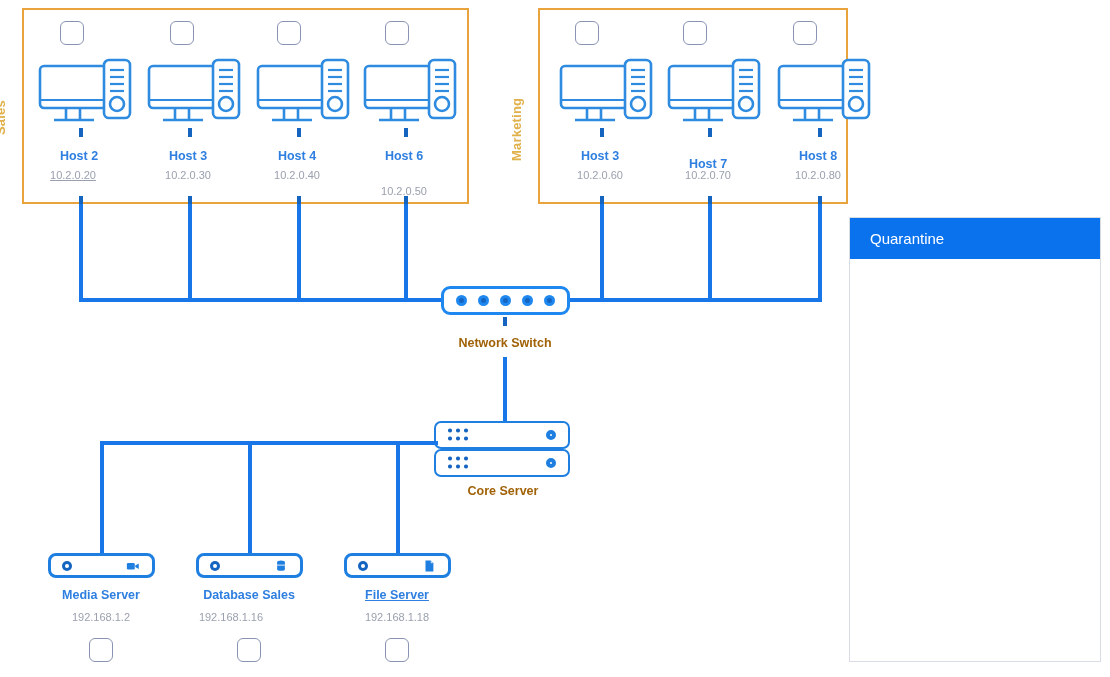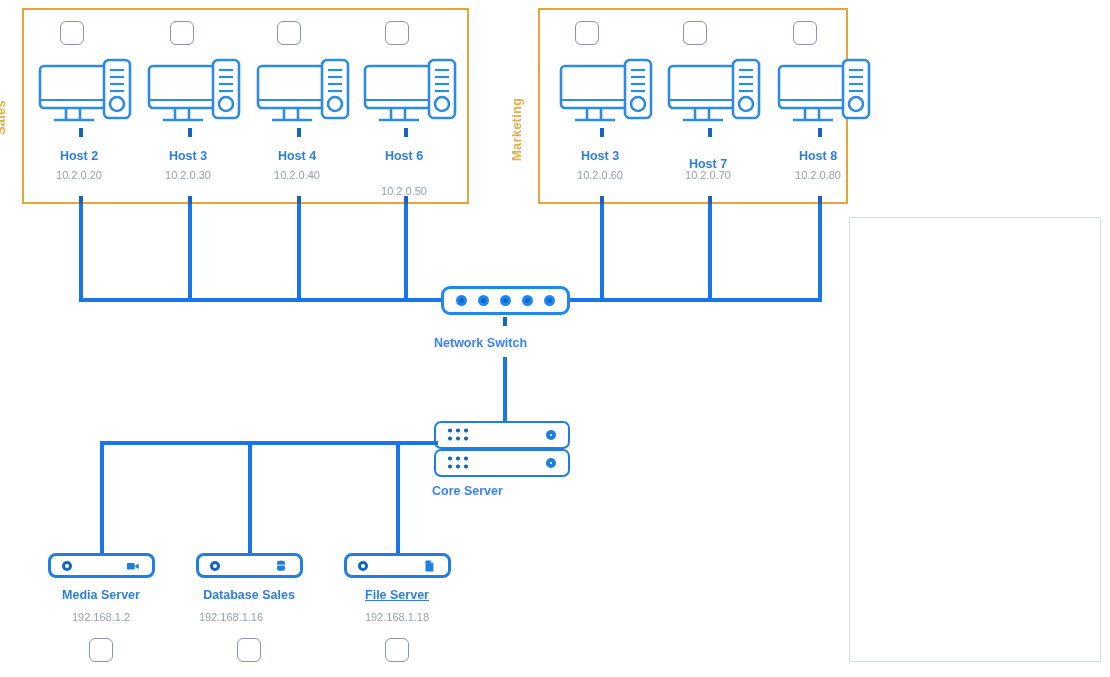--- a/index.html
+++ b/index.html
@@ -61,24 +61,24 @@
   }
   .node-ip {
     position: absolute;
     color: #9AA0AE;
     font-size: 11px;
     text-align: center;
     white-space: nowrap;
   }
   .device-label {
     position: absolute;
-    color: #3b82f6;
+    color: #a16207;
     font-size: 12.5px;
     font-weight: bold;
-    text-align: left;
+    text-align: center;
     white-space: nowrap;
   }
 
   
   .link-h, .link-v {
     position: absolute;
     background: #1976E8;
   }
   .link-h { height: 4px; }
   .link-v { width: 4px; }
@@ -285,21 +285,21 @@
       <circle cx="79" cy="46" r="7" fill="#fff" stroke="#2E8BE0" stroke-width="2.6"></circle>
     </svg>
   </div>
 
   <div class="stub" style="left:79px; top:128px;"></div>
   <div class="stub" style="left:188px; top:128px;"></div>
   <div class="stub" style="left:297px; top:128px;"></div>
   <div class="stub" style="left:404px; top:128px;"></div>
 
   <div class="node-name" style="left:39px; top:149px; width:80px;">Host 2</div>
-  <div class="node-ip" style="left:39px; top:169px; width:80px;">10.2.0.20</div>
+  <div class="node-ip" style="left:33px; top:169px; width:80px;text-decoration:underline;">10.2.0.20</div>
   <div class="node-name" style="left:148px; top:149px; width:80px;">Host 3</div>
   <div class="node-ip" style="left:148px; top:169px; width:80px;">10.2.0.30</div>
   <div class="node-name" style="left:257px; top:149px; width:80px;">Host 4</div>
   <div class="node-ip" style="left:257px; top:169px; width:80px;">10.2.0.40</div>
   <div class="node-name" style="left:364px; top:149px; width:80px;">Host 6</div>
   <div class="node-ip" style="left:364px; top:169px; width:80px;margin-top:16px;">10.2.0.50</div>
 
   <div class="group-box" style="left:538px; top:8px; width:310px; height:196px;"></div>
   <div class="group-label" style="left:524px; top:146px;">Marketing</div>
 
@@ -455,16 +455,19 @@
     <svg class="srv-glyph" viewBox="0 0 16 16">
       <path d="M4 1.6 L10 1.6 L13 4.8 L13 14.4 L4 14.4 Z" fill="#1E7FE0"></path>
       <path d="M10 1.6 L10 4.8 L13 4.8 Z" fill="#bddcfb"></path>
     </svg>
   </div>
   <div class="node-name" style="left:337px; top:588px; width:120px;text-decoration:underline;">File Server</div>
   <div class="node-ip" style="left:337px; top:611px; width:120px;">192.168.1.18</div>
   <div class="checkbox" style="left:385px; top:638px;"></div>
 
   <div class="panel" style="left:849px; top:217px; width:252px; height:445px;">
+    <div class="panel-header">
+      <span>Quarantine</span>
+    </div>
     <div class="panel-body" style="height:400px;"></div>
   </div>
 
 </div>
 
 </body></html>

